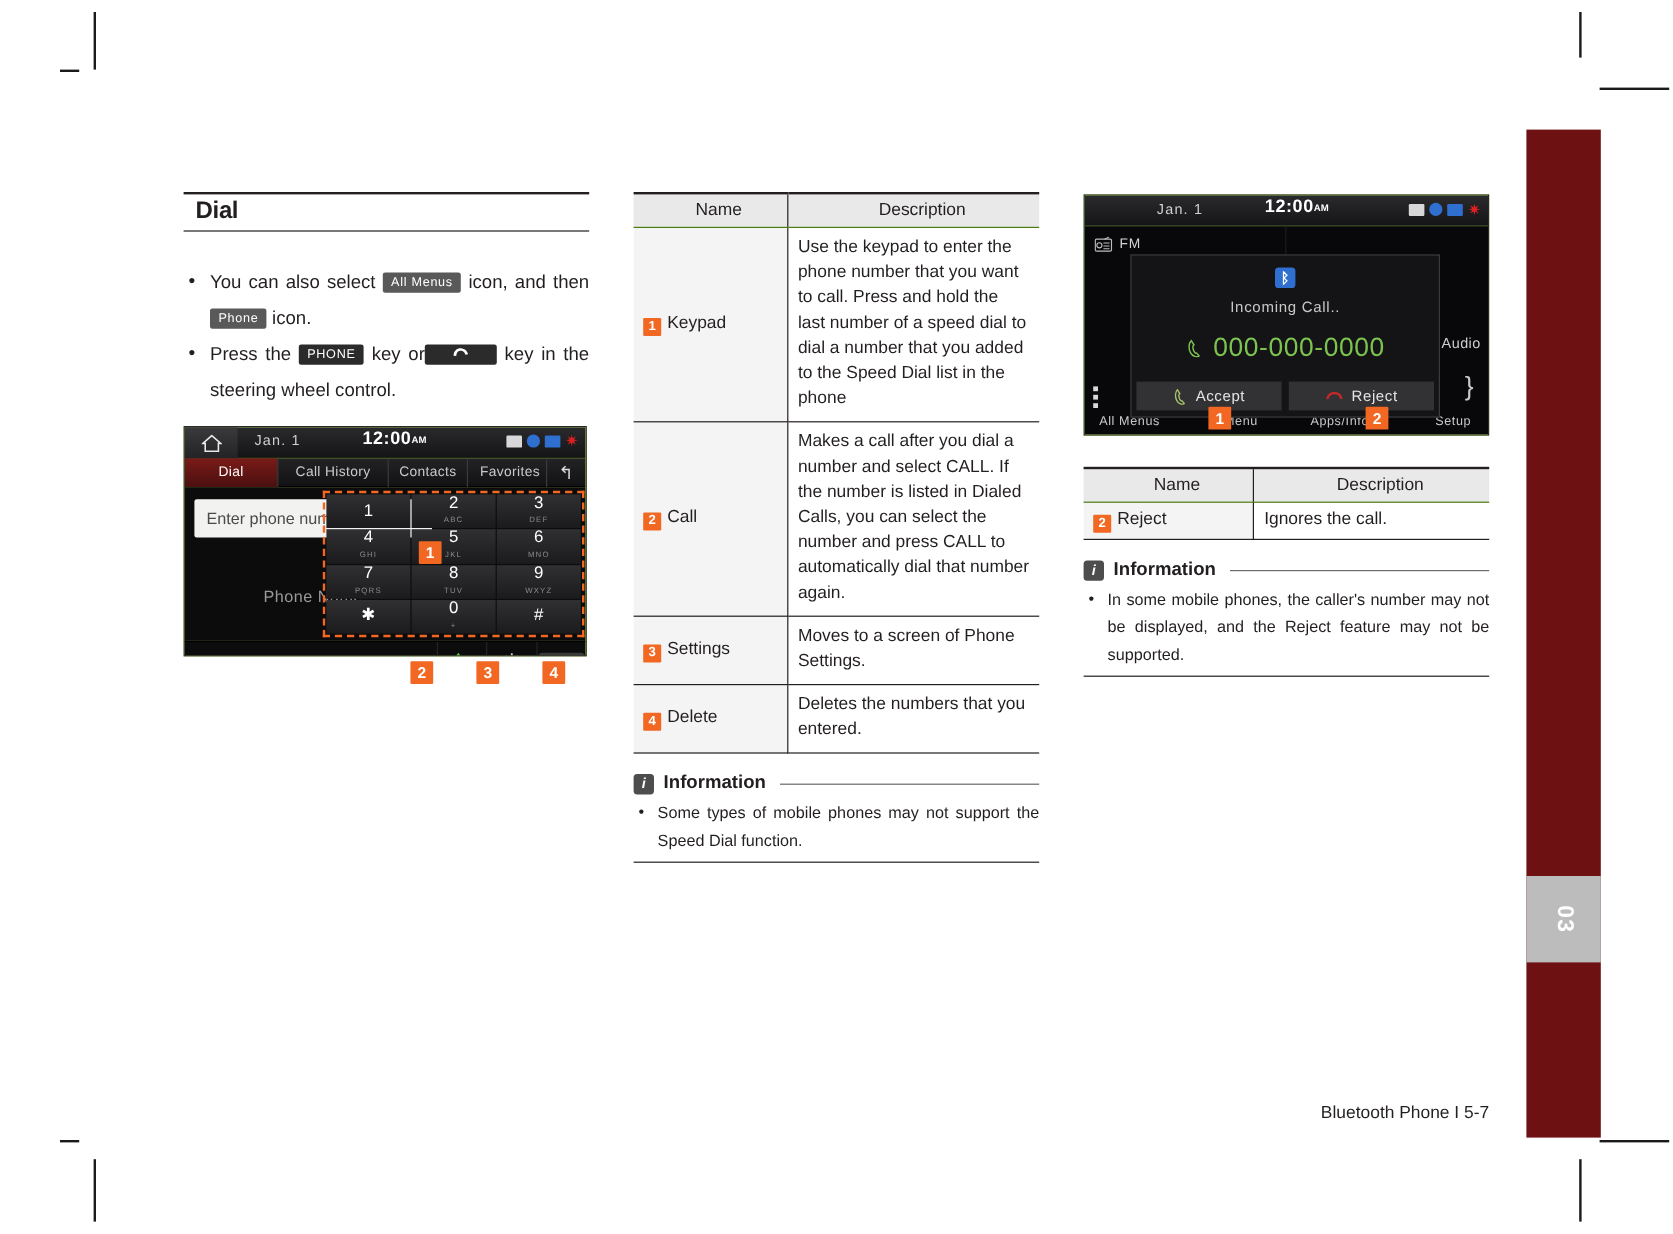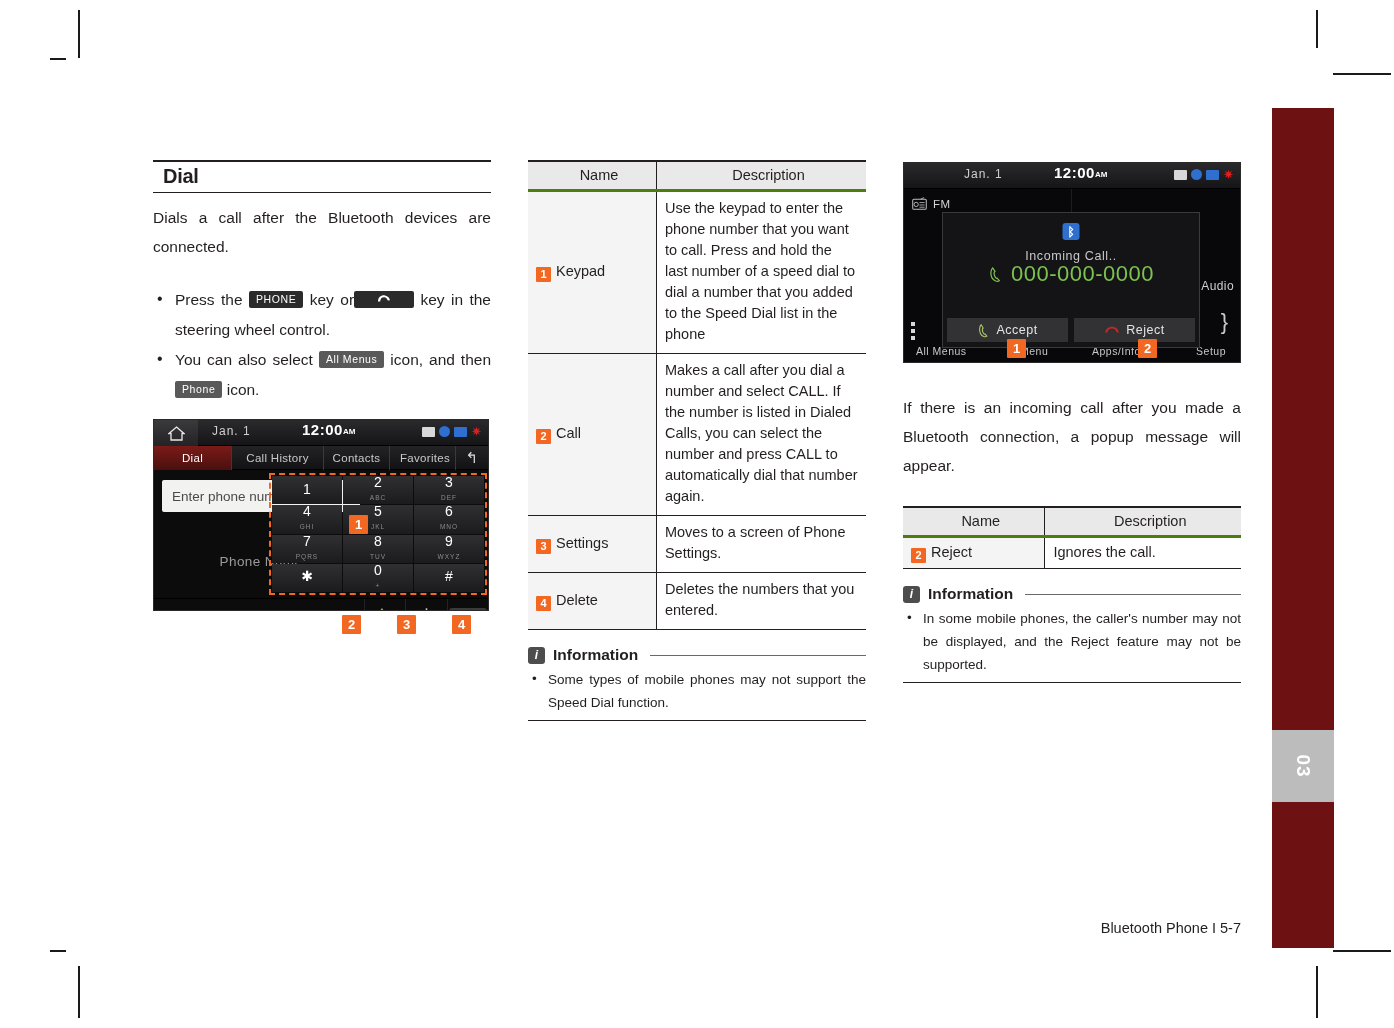--- a/index.html
+++ b/index.html
@@ -143,21 +143,21 @@
     position:static;display:inline-flex;width:15px;height:15px;font-size:11px;
     vertical-align:-2px;margin-right:5px;
   }
 
   
   table.spec{
     width:100%;border-collapse:collapse;font-size:14.5px;
   }
   table.spec th{
     background:#e9e9e9;font-weight:400;font-size:14.5px;padding:5px 0 6px 14px;
-    border-top:2px solid #231f20;border-bottom:3px solid #4d7c0f;
+    border-top:2px solid #231f20;border-bottom:1px solid #4d7c0f;
   }
   table.spec th.c1{width:38%;border-right:1px solid #231f20;}
   table.spec td{
     vertical-align:top;padding:6px 8px 8px 8px;border-bottom:1px solid #231f20;
     line-height:21px;
   }
   table.spec td.c1{background:#f4f4f4;border-right:1px solid #231f20;white-space:nowrap;}
   table.spec.tight td{padding:4px 8px 5px 8px;}
 
   
@@ -199,39 +199,38 @@
     <span class="num">03</span>
   </div>
 </div>
 
 <div class="col col-1">
 
   <div class="sec-head">
     <h2>Dial</h2>
   </div>
 
-  <p class="body">Dials a call after the Bluetooth devices are connected.</p>
 
   <div style="height:18px;"></div>
 
   <ul class="bullets">
+    <li>
+      <span>You can also select</span>
+      <span class="chip gray">All Menus</span>
+      <span>icon, and then</span>
+      <span class="chip gray">Phone</span>
+      <span>icon.</span>
+    </li>
     <li>
       <span>Press the</span>
       <span class="chip">PHONE</span>
       <span>key or</span><span class="chip wide chip-call"><svg width="16" height="11" viewBox="0 0 16 11">
             <path d="M2 7.5 C2 3 5.5 0.8 9 1.4 C12 1.9 13.6 4 14 6.2 L11.8 6.6 C11.4 5 10.4 3.6 8.6 3.3 C6.2 2.9 4.3 4.3 4.2 7.6 Z" fill="#ffffff"></path>
           </svg></span>
       <span>key in the steering wheel control.</span>
-    </li>
-    <li>
-      <span>You can also select</span>
-      <span class="chip gray">All Menus</span>
-      <span>icon, and then</span>
-      <span class="chip gray">Phone</span>
-      <span>icon.</span>
     </li>
   </ul>
 
   <div style="position:relative;margin-top:14px;">
     <div class="hu" style="width:334px;height:190px;">
 
       <div class="hu-status">
         <div class="hu-home">
           <svg width="17" height="15" viewBox="0 0 17 15">
               <path d="M8.5 1 L16 7.5 L14 7.5 L14 14 L3 14 L3 7.5 L1 7.5 Z" fill="none" stroke="#e8e8e8" stroke-width="1.3"></path>
@@ -456,21 +455,21 @@
         </div>
         <div style="position:absolute;left:12px;color:#c8c8c8;font-size:10.5px;letter-spacing:0.5px;"><span>All Menus</span></div>
         <div style="position:absolute;left:116px;color:#c8c8c8;font-size:10.5px;letter-spacing:0.5px;"><span>Menu</span></div>
         <div style="position:absolute;left:188px;color:#c8c8c8;font-size:10.5px;letter-spacing:0.5px;"><span>Apps/Info</span></div>
         <div style="position:absolute;right:14px;color:#c8c8c8;font-size:10.5px;letter-spacing:0.5px;"><span>Setup</span></div>
       </div>
 
       <div style="position:absolute;left:38px;top:23px;width:258px;height:136px;background:#141416;border:1px solid #3a3a3d;">
         <div style="position:absolute;left:50%;top:10px;transform:translateX(-50%);width:17px;height:17px;background:#2f6fd0;border-radius:3px;display:flex;align-items:center;justify-content:center;color:#ffffff;font-size:12px;font-weight:700;">ᛒ</div>
         <div style="position:absolute;left:0;top:36px;width:100%;text-align:center;color:#c8c8c8;font-size:12.5px;letter-spacing:0.6px;">Incoming Call..</div>
-        <div style="position:absolute;left:0;top:48px;width:100%;display:flex;align-items:center;justify-content:center;gap:8px;">
+        <div style="position:absolute;left:0;top:64px;width:100%;display:flex;align-items:center;justify-content:center;gap:8px;">
           <svg width="15" height="16" viewBox="0 0 16 17">
               <path d="M5 2 C2.8 4 2.4 9 4.3 12.6 C6.2 16.2 10.2 17 12 15.6 L9.8 13 C8.9 13.5 7.5 12.1 6.9 10 C6.3 8 6.5 6.2 7.4 5.7 Z" fill="none" stroke="#7cc24f" stroke-width="1.3"></path>
             </svg>
           <span style="color:#7cc24f;font-size:22px;letter-spacing:0.5px;">000-000-0000</span>
         </div>
         <div style="position:absolute;left:4px;bottom:5px;right:4px;display:flex;gap:6px;">
           <div style="flex:1;height:24px;background:#323235;display:flex;align-items:center;justify-content:center;gap:6px;">
             <svg width="13" height="15" viewBox="0 0 14 16">
                 <path d="M4.5 1.8 C2.5 3.6 2.2 8.2 3.8 11.4 C5.4 14.6 9 15.4 10.6 14.1 L8.6 11.8 C7.8 12.2 6.6 11 6.1 9.1 C5.6 7.3 5.8 5.7 6.6 5.3 Z" fill="none" stroke="#a9c46a" stroke-width="1.2"></path>
               </svg>
@@ -483,21 +482,20 @@
             <span style="color:#e4e4e4;font-size:12.5px;letter-spacing:0.5px;">Reject</span>
           </div>
         </div>
       </div>
     </div>
 
     <div class="badge" style="left:103px;top:176px;">1</div>
     <div class="badge" style="left:234px;top:176px;">2</div>
   </div>
 
-  <p class="body" style="margin-top:30px;">If there is an incoming call after you made a Bluetooth connection, a popup message will appear.</p>
 
   <table class="spec tight" style="margin-top:26px;">
     <thead>
       <tr>
         <th class="c1" style="width:42%;">Name</th>
         <th>Description</th>
       </tr>
     </thead>
     <tbody>
       <tr>

